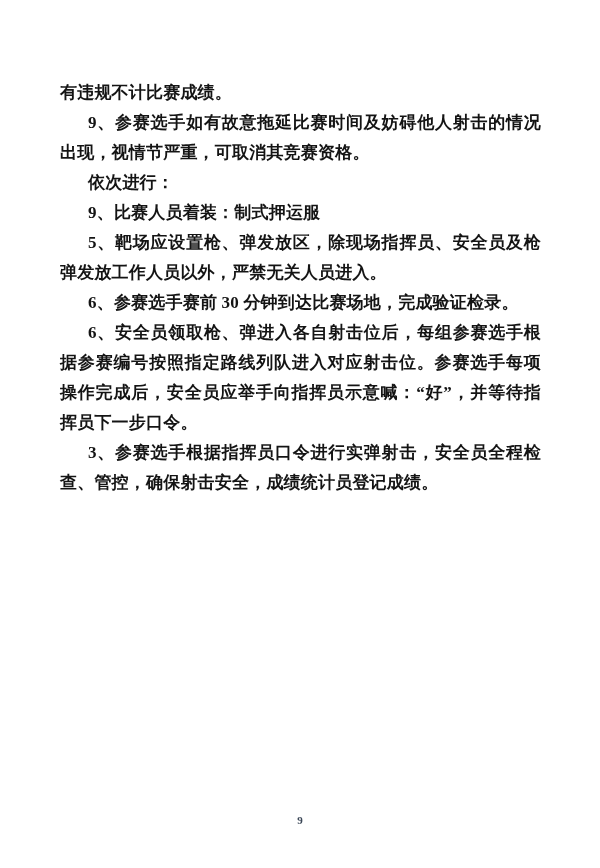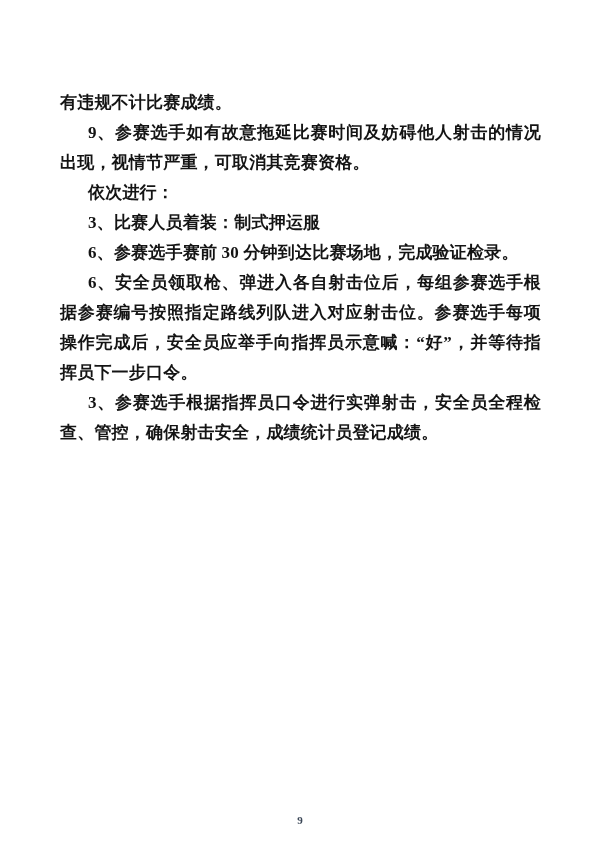--- a/index.html
+++ b/index.html
@@ -11,21 +11,21 @@
     position: relative;
     width: 600px;
     height: 868px;
     background: #ffffff;
     overflow: hidden;
     font-family: "Liberation Serif", "DejaVu Serif", serif;
   }
   .text-block {
     position: absolute;
     left: 60px;
-    top: 88px;
+    top: 78px;
     width: 481px;
     color: #141414;
   }
   .text-block p {
     margin: 0;
     padding: 0;
     font-size: 17px;
     line-height: 30px;
     font-weight: bold;
     letter-spacing: 0.2px;
@@ -50,21 +50,22 @@
 </style>
 </head>
 <body>
 
 <div class="page">
 
   <div class="text-block">
     <p>有违规不计比赛成绩。</p>
     <p class="indent">9、参赛选手如有故意拖延比赛时间及妨碍他人射击的情况出现，视情节严重，可取消其竞赛资格。</p>
     <p class="indent">依次进行：</p>
-    <p class="indent">3、比赛人员着装：制式押运服</p>
+    <p class="indent">9、比赛人员着装：制式押运服</p>
+    <p class="indent">5、靶场应设置枪、弹发放区，除现场指挥员、安全员及枪弹发放工作人员以外，严禁无关人员进入。</p>
     <p class="indent">6、参赛选手赛前 30 分钟到达比赛场地，完成验证检录。</p>
     <p class="indent">6、安全员领取枪、弹进入各自射击位后，每组参赛选手根据参赛编号按照指定路线列队进入对应射击位。参赛选手每项操作完成后，安全员应举手向指挥员示意喊：“好”，并等待指挥员下一步口令。</p>
     <p class="indent">3、参赛选手根据指挥员口令进行实弹射击，安全员全程检查、管控，确保射击安全，成绩统计员登记成绩。</p>
   </div>
 
   <div class="page-number">9</div>
 
 </div>
 
 </body></html>

